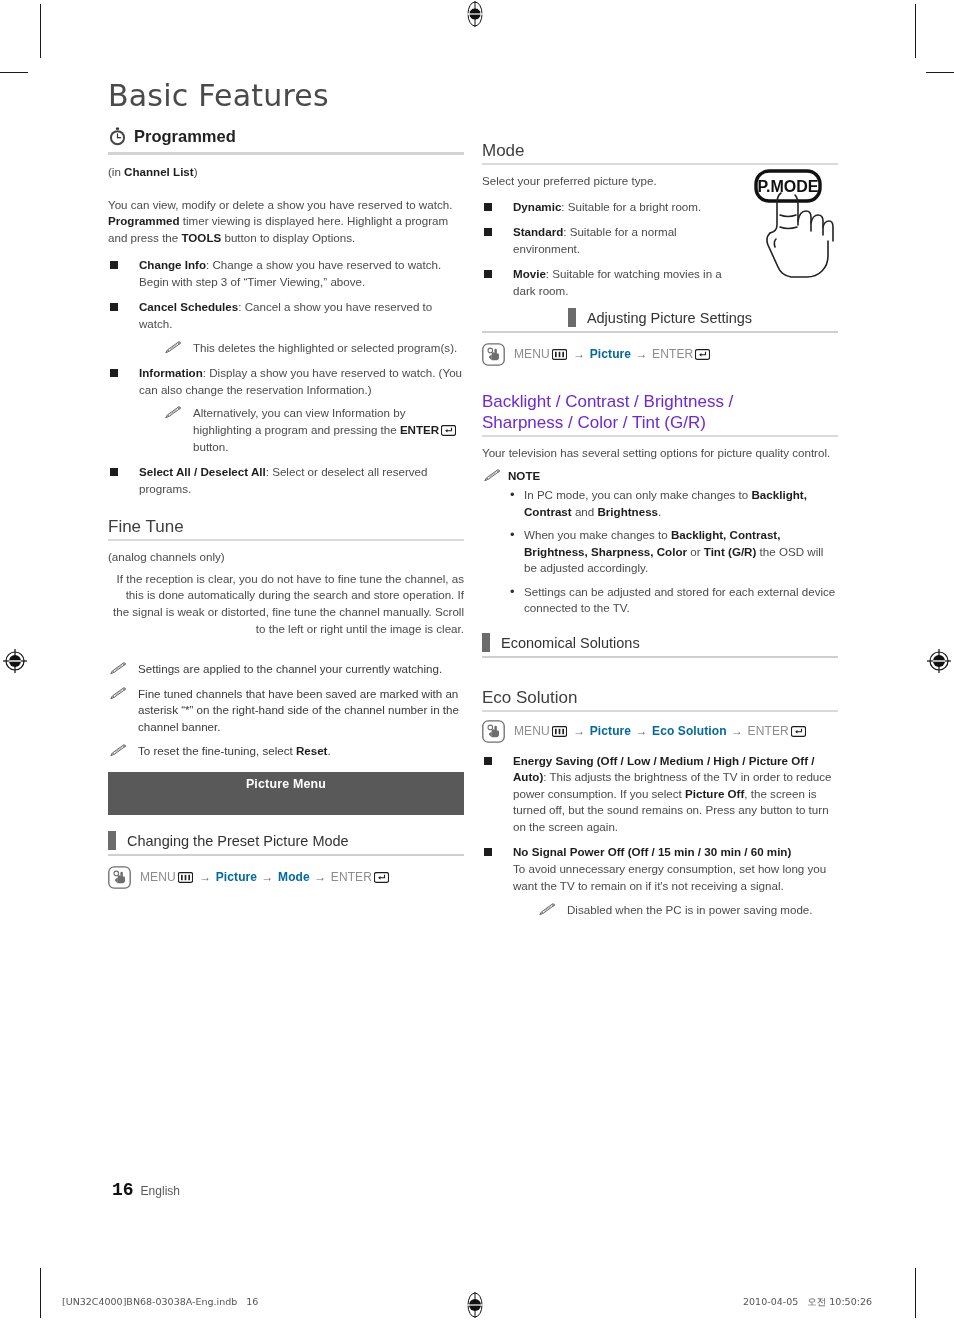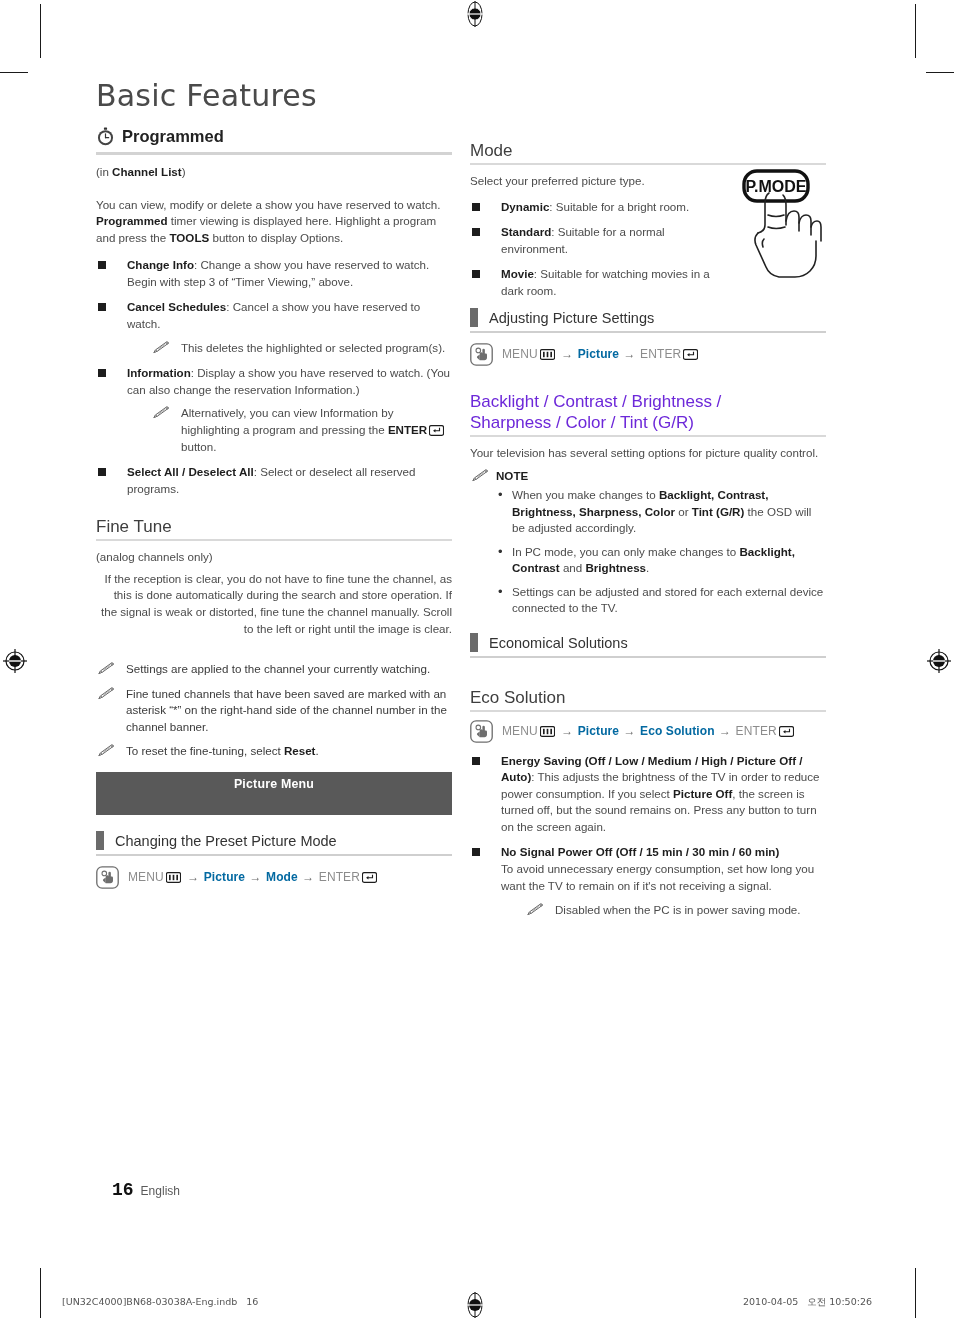--- a/index.html
+++ b/index.html
@@ -19,21 +19,21 @@
   .crop-h { position:absolute; height:1px; background:#1a1a1a; }
   .reg { position:absolute; width:26px; height:26px; }
 
   
   .page {
     position:absolute;
     left:0; top:0; width:954px; height:1321px;
   }
   .columns {
     position:absolute;
-    left:96px; top:78px;
+    left:108px; top:78px;
     width:730px;
   }
   .col {
     width:356px;
     float:left;
   }
   .col.right { margin-left:18px; }
   .clear { clear:both; }
 
   
@@ -429,21 +429,21 @@
           </li>
           <li>
             <b>Standard</b><span>: Suitable for a normal environment.</span>
           </li>
           <li>
             <b>Movie</b><span>: Suitable for watching movies in a dark room.</span>
           </li>
         </ul>
       </div>
 
-      <div class="subhead" style="margin-top:2px;">
+      <div class="subhead" style="margin-top:2px;justify-content:center;">
         <span class="blk"></span>
         <span class="t">Adjusting Picture Settings</span>
       </div>
       <div class="rule-sub"></div>
 
       <div class="path">
         <svg class="hand-box" width="23" height="23" viewBox="0 0 26 26">
           <rect x="0.9" y="0.9" width="24.2" height="24.2" rx="6" fill="none" stroke="#6e6e6e" stroke-width="1.5"></rect>
           <path d="M11 19.5 V12 a1.5 1.5 0 0 1 3 0 V8 a1.4 1.4 0 0 1 2.8 0 v4 h1.1 a1.3 1.3 0 0 1 1.3 1.3 v3.4 c0 1.6-1.2 2.8-2.8 2.8 z" fill="#6e6e6e"></path>
           <path d="M11 19.5 V13 l-2.4 1.6 c-0.9 0.6-1 1.6-0.3 2.3 l2.7 2.6 z" fill="#6e6e6e"></path>
@@ -480,24 +480,24 @@
           <path d="M1 12.5 L5 11 L17.5 2 L15.5 0.5 L3 9.5 Z" fill="none" stroke="#555" stroke-width="1"></path>
           <path d="M15.5 0.5 L17.5 2 L16 4 L14 2.4 Z" fill="#888"></path>
           <path d="M1 12.5 L4.6 11.2 L3 9.6 Z" fill="#fff" stroke="#555" stroke-width="0.8"></path>
           <path d="M5.6 9 L13 3.6" stroke="#777" stroke-width="0.7"></path>
         </svg>
         <span>NOTE</span>
       </div>
 
       <ul class="dot">
         <li>
+          In PC mode, you can only make changes to <b>Backlight, Contrast</b> and <b>Brightness</b>.
+        </li>
+        <li>
           When you make changes to <b>Backlight, Contrast, Brightness, Sharpness, Color</b> or <b>Tint (G/R)</b> the OSD will be adjusted accordingly.
-        </li>
-        <li>
-          In PC mode, you can only make changes to <b>Backlight, Contrast</b> and <b>Brightness</b>.
         </li>
         <li>
           <span>Settings can be adjusted and stored for each external device connected to the TV.</span>
         </li>
       </ul>
 
       <div class="subhead" style="margin-top:16px;">
         <span class="blk"></span>
         <span class="t">Economical Solutions</span>
       </div>

